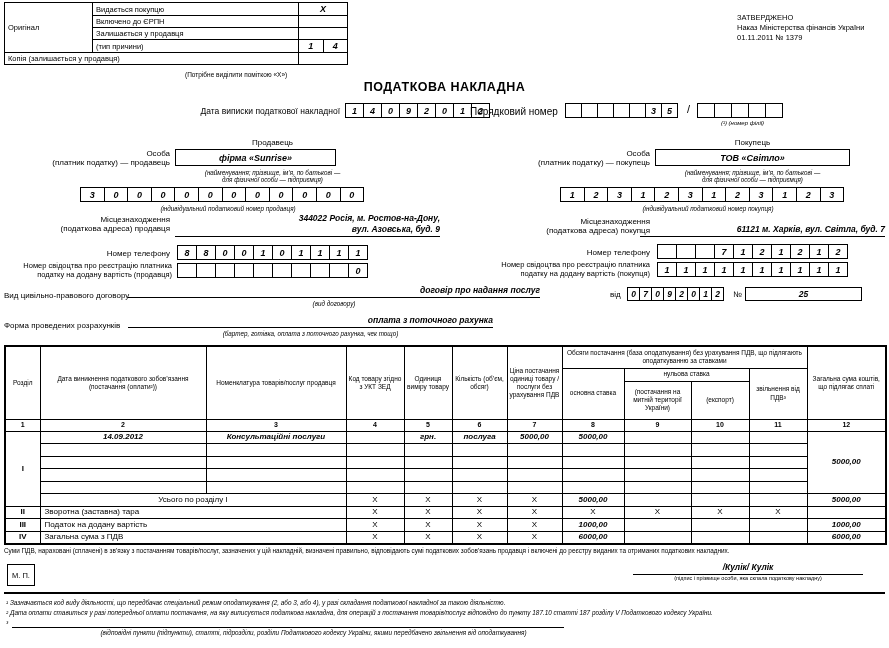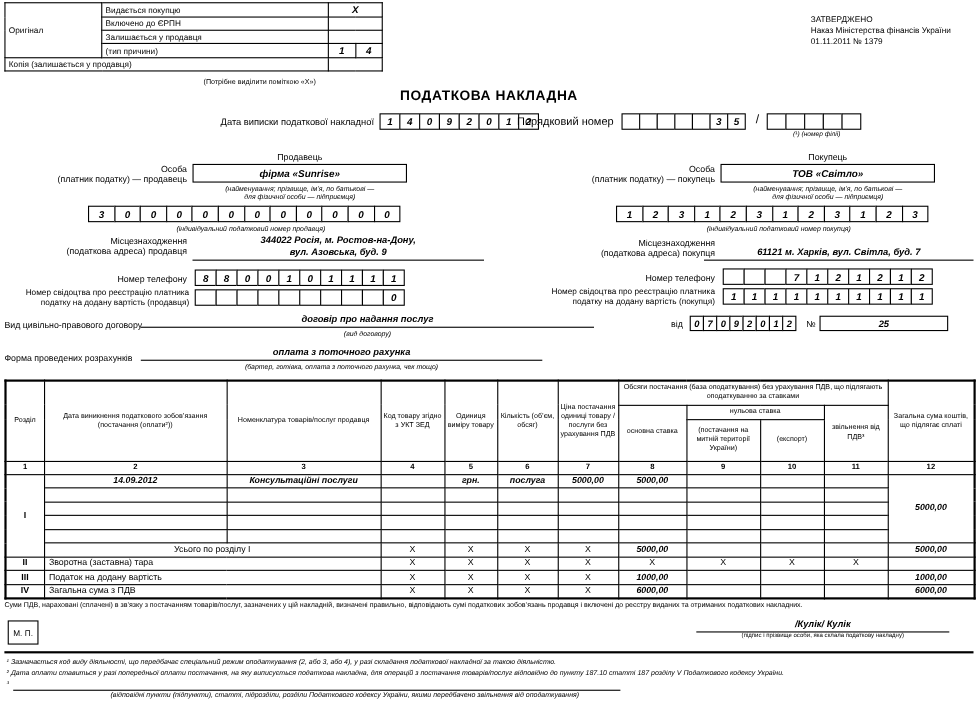--- a/index.html
+++ b/index.html
@@ -31,21 +31,21 @@
   .cw20 .cell { width:20px; }
   .cw13 .cell { width:13px; height:14px; font-size:8.5px; }
 
   
   .copy-table { border-collapse:collapse; font-size:7.5px; }
   .copy-table td { border:1px solid #000; padding:1px 3px; height:11px; vertical-align:middle; }
   .copy-table .mark { text-align:center; font-weight:bold; font-style:italic; font-size:9px; }
 
   .title { font-weight:bold; font-size:12.5px; letter-spacing:0.5px; }
 
-  .ubox { border-bottom:1px solid #000; }
+  .ubox { border-bottom:1px solid #000;text-align:right; }
   .namebox { border:1px solid #000; display:flex; align-items:center; justify-content:center; }
 
   
   .main { border-collapse:collapse; table-layout:fixed; width:881px; border:2px solid #000; }
   .main td {
     border:1px solid #000; padding:0 2px; text-align:center; vertical-align:middle;
     font-size:6.5px; line-height:1.25; overflow:hidden;
   }
   .main tr.h1 td { height:22px; }
   .main tr.h2 td { height:13px; }
@@ -131,21 +131,21 @@
       <span class="cell"></span>
       <span class="cell"></span>
       <span class="cell"></span>
       <span class="cell"></span>
     </div>
   <div class="abs ctr" style="left:690px; top:120px; width:105px; font-size:6px; font-style:italic;">(¹) (номер філії)</div>
 
   <div class="abs ctr" style="left:175px; top:138px; width:195px;">Продавець</div>
   <div class="abs rt pre" style="left:0; top:149px; width:170px;">Особа
 (платник податку) — продавець</div>
-  <div class="abs namebox val" style="left:175px; top:149px; width:195px; height:17px; font-size:9px;">фірма «Sunrise»</div>
+  <div class="abs namebox val" style="left:175px; top:149px; width:161px; height:17px; font-size:9px;">фірма «Sunrise»</div>
   <div class="abs ctr pre note" style="left:120px; top:169px; width:305px;">(найменування; прізвище, ім’я, по батькові —
 для фізичної особи — підприємця)</div>
   <div class="abs cells cw25" style="left:80px; top:187px;">
       <span class="cell">3</span>
       <span class="cell">0</span>
       <span class="cell">0</span>
       <span class="cell">0</span>
       <span class="cell">0</span>
       <span class="cell">0</span>
       <span class="cell">0</span>

